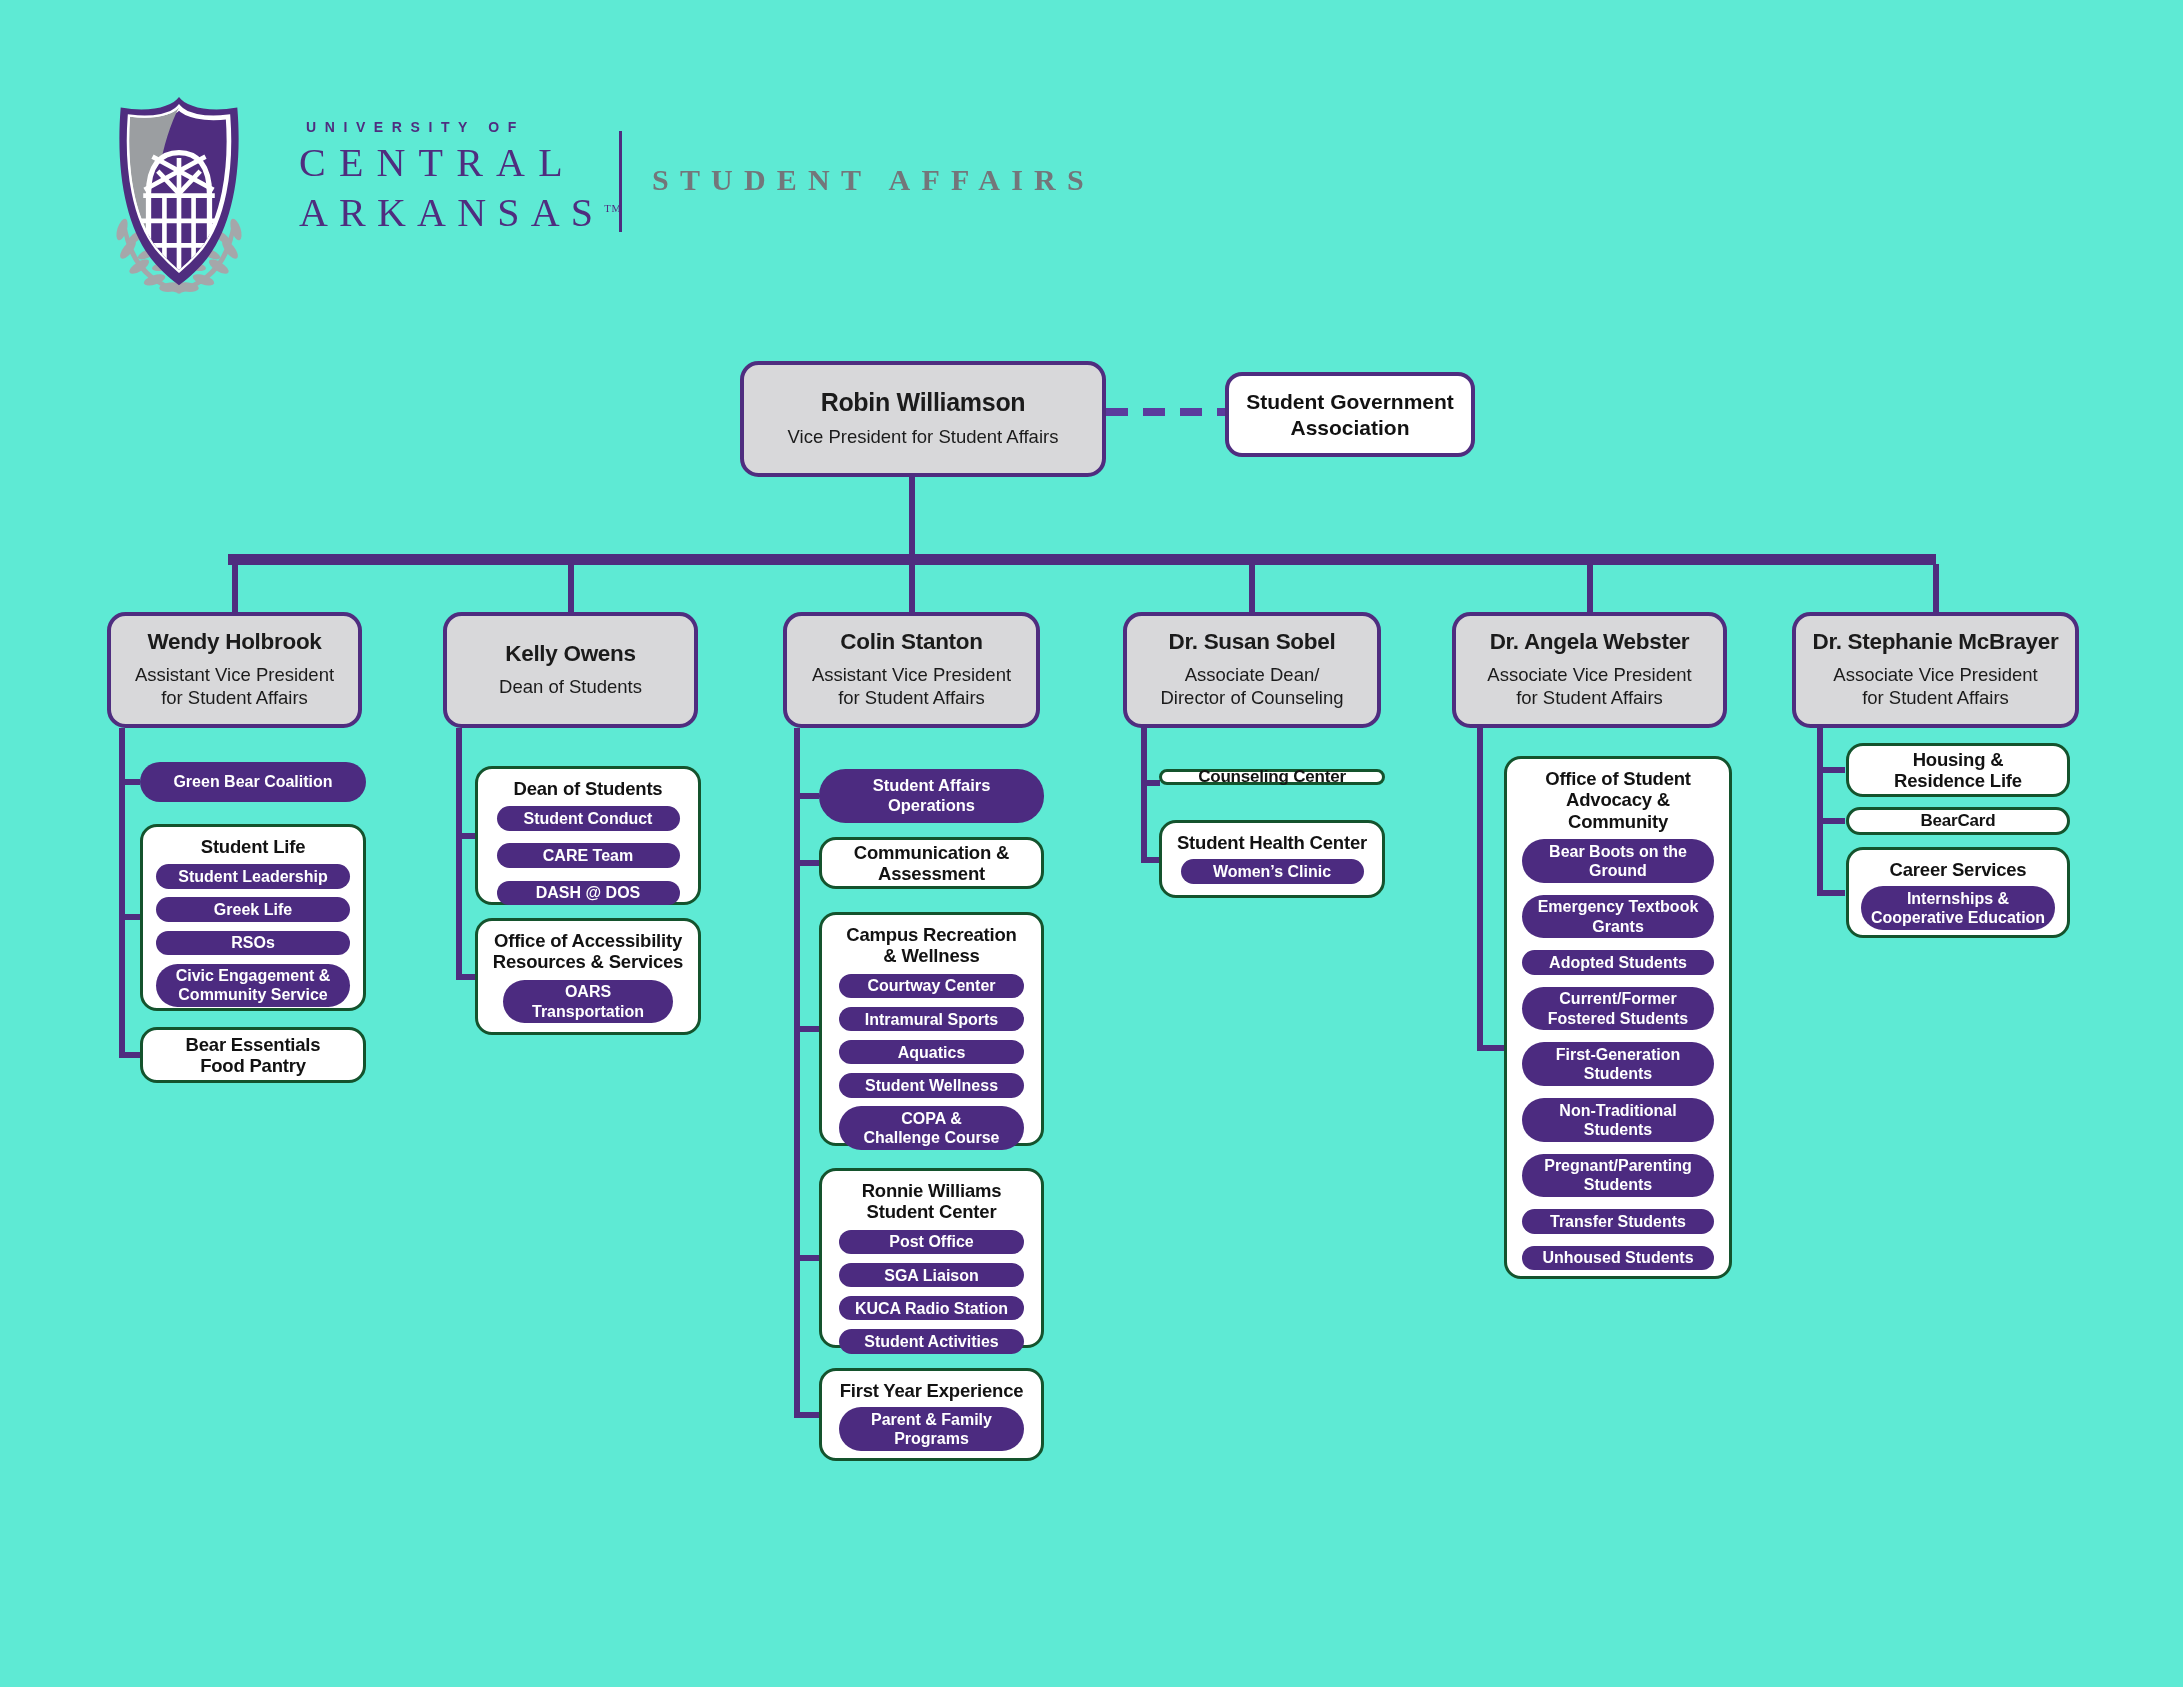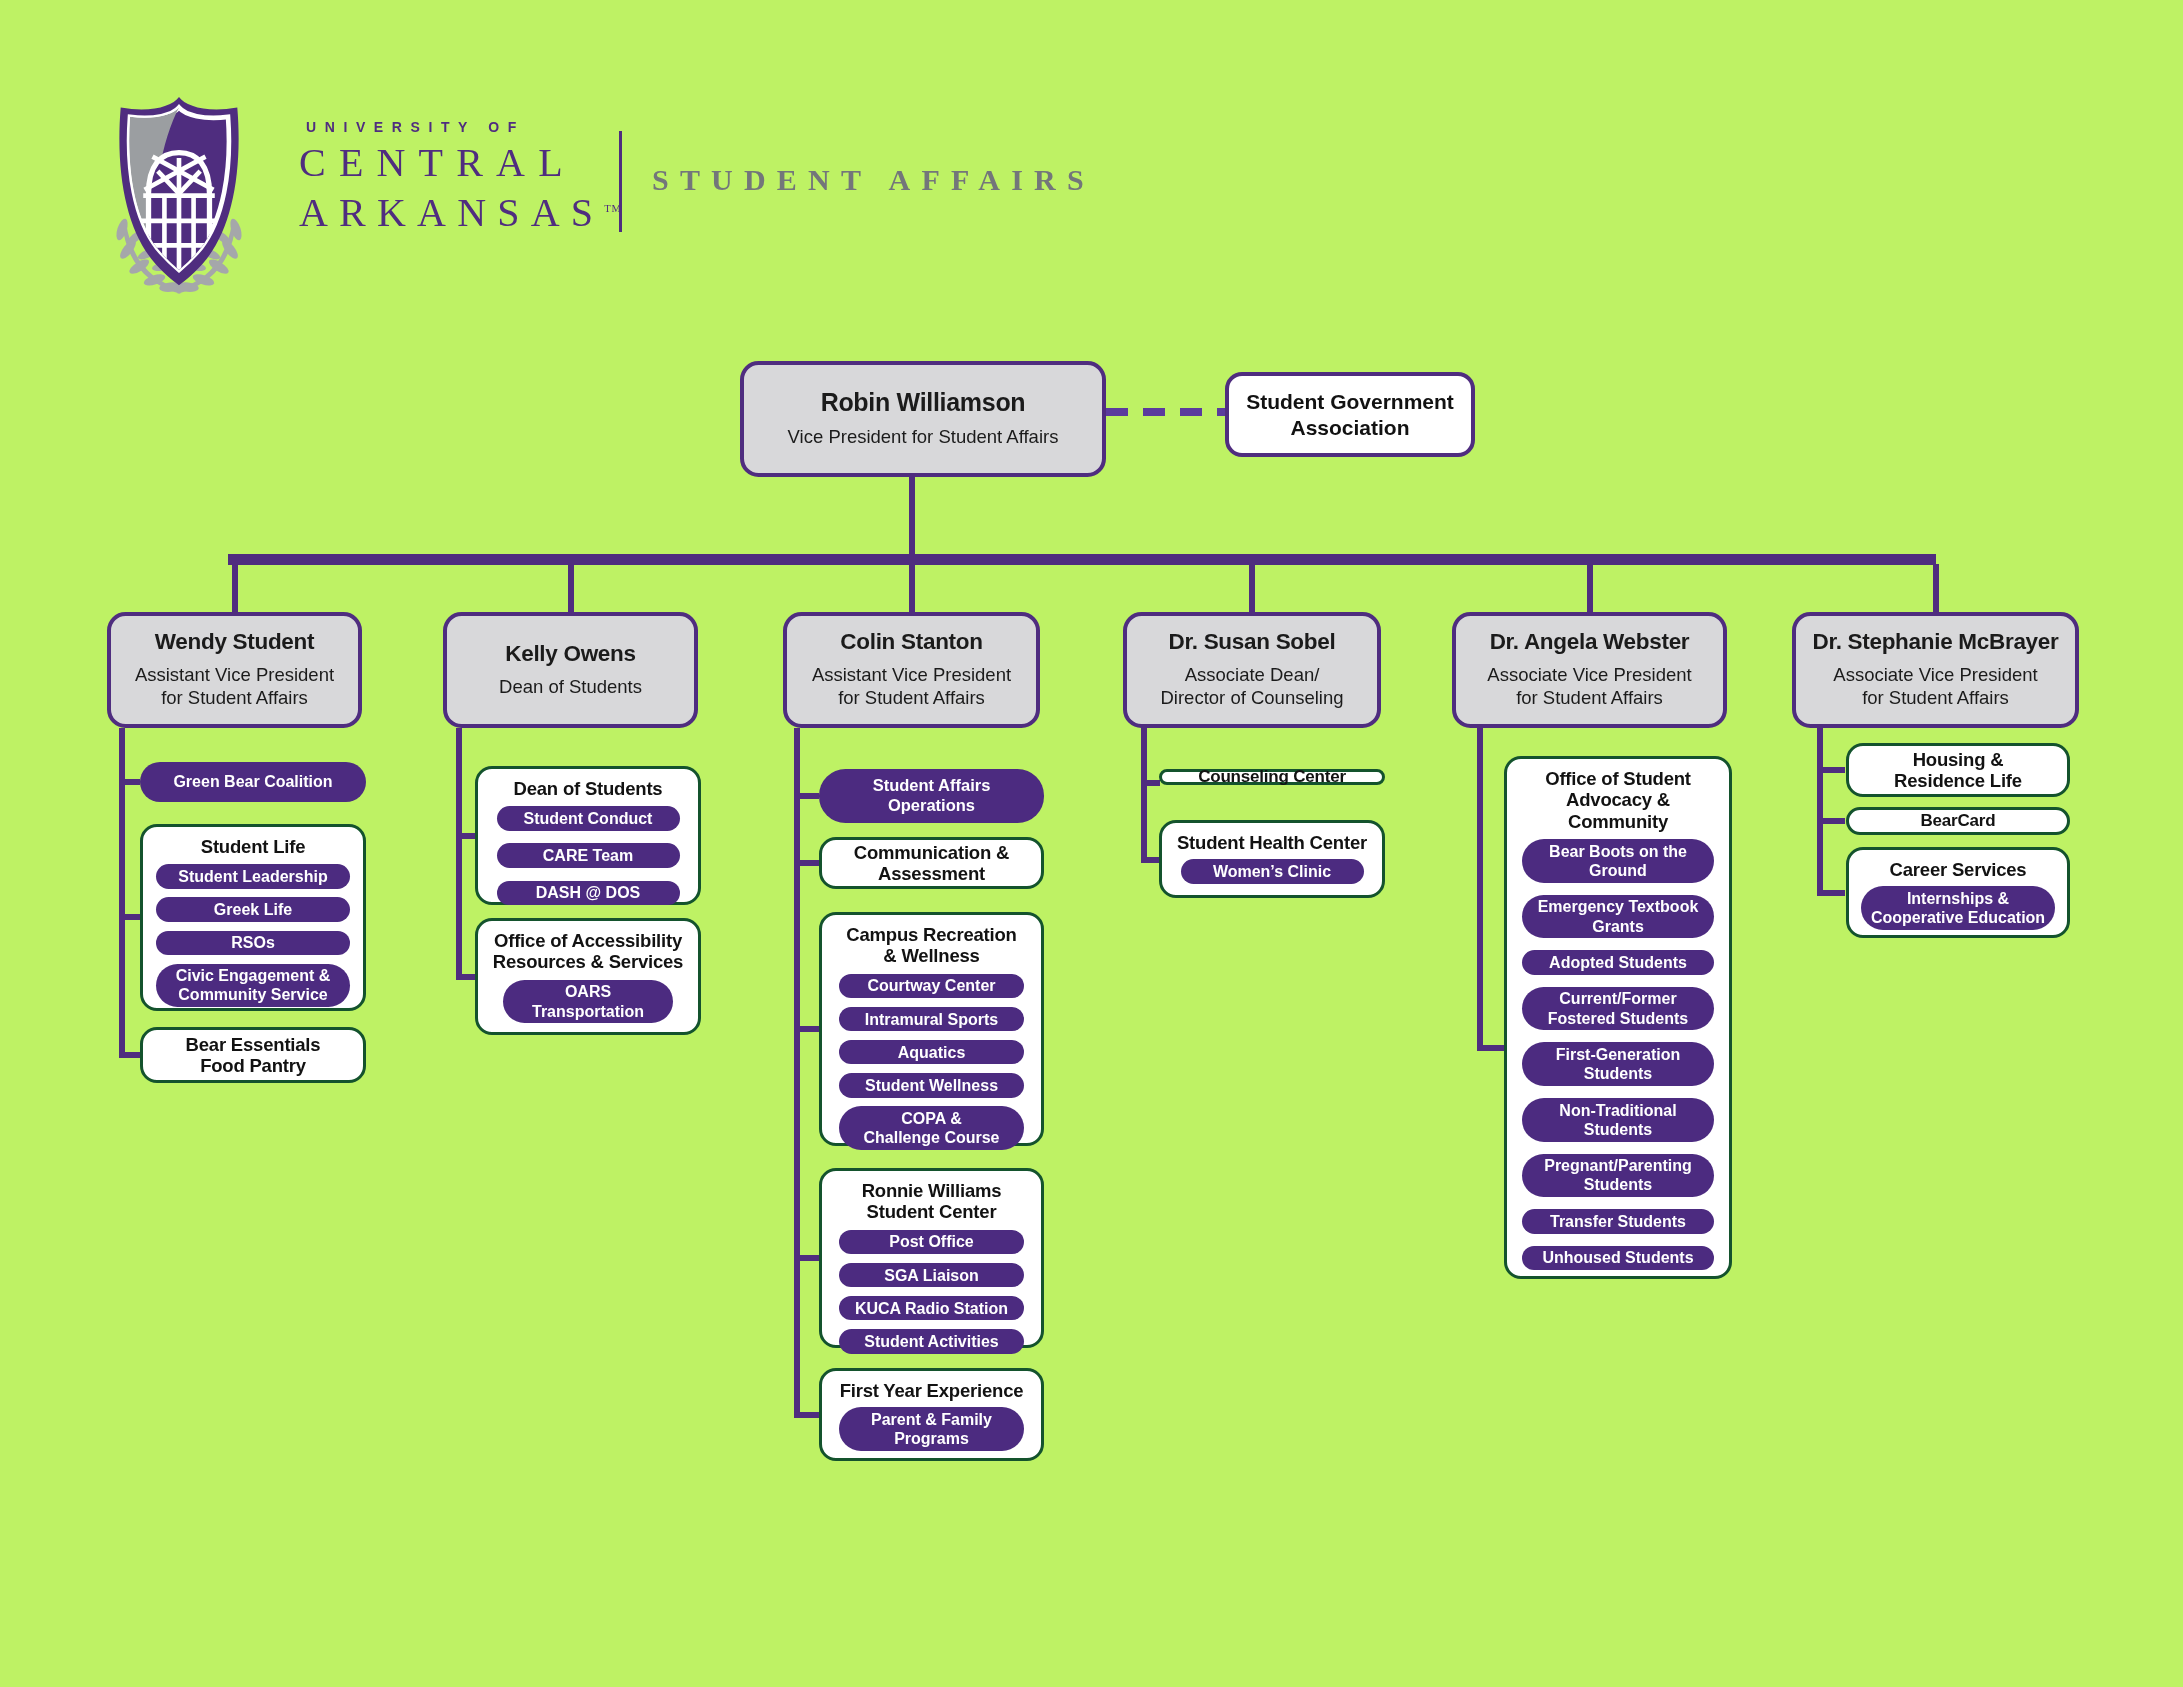--- a/index.html
+++ b/index.html
@@ -1,16 +1,16 @@
 <!DOCTYPE html>
 <html style="font-size:10.6px"><head>
 <meta charset="utf-8">
 <style>
   html,body{margin:0;padding:0;background:#000;}
-  #canvas{position:relative;width:2183px;height:1687px;background:#bef264;overflow:hidden;
+  #canvas{position:relative;width:2183px;height:1687px;background:#5eead4;overflow:hidden;
           font-family:"Liberation Sans", sans-serif;}
   .line{position:absolute;background:#4F2D7F;}
   .gray-box{position:absolute;box-sizing:border-box;background:#D8D8DA;border:4.6px solid #4F2D7F;
             border-radius:18.5px;display:flex;flex-direction:column;align-items:center;justify-content:center;
             text-align:center;}
   .name{font-size:22.5px;font-weight:bold;color:#1b1b1b;letter-spacing:-0.3px;line-height:1.1;white-space:pre-line;}
   .role{font-size:18.5px;color:#1b1b1b;margin-top:9.3px;line-height:1.22;white-space:pre-line;}
   .white-box{position:absolute;box-sizing:border-box;background:#fff;border:3px solid #14532d;
              border-radius:17px;text-align:center;display:flex;flex-direction:column;align-items:center;}
   .purple-box{position:absolute;box-sizing:border-box;background:#4C2B80;color:#fff;font-weight:bold;
@@ -120,21 +120,21 @@
   <div class="line" style="left:1817px;top:890px;width:28.4px;height:6px;"></div>
 
   <div class="gray-box" style="left:740px;top:361px;width:366px;height:116px;">
     <div class="name" style="font-size:25px;">Robin Williamson</div>
     <div class="role">Vice President for Student Affairs</div>
   </div>
   <div class="sga-box" style="left:1225px;top:372px;width:250px;height:85px;">Student Government
 Association</div>
 
   <div class="gray-box" style="left:107px;top:612px;width:255px;height:116px;">
-    <div class="name">Wendy Student</div>
+    <div class="name">Wendy Holbrook</div>
     <div class="role">Assistant Vice President
 for Student Affairs</div>
   </div>
   <div class="gray-box" style="left:443px;top:612px;width:255px;height:116px;">
     <div class="name">Kelly Owens</div>
     <div class="role">Dean of Students</div>
   </div>
   <div class="gray-box" style="left:783px;top:612px;width:257px;height:116px;">
     <div class="name">Colin Stanton</div>
     <div class="role">Assistant Vice President

